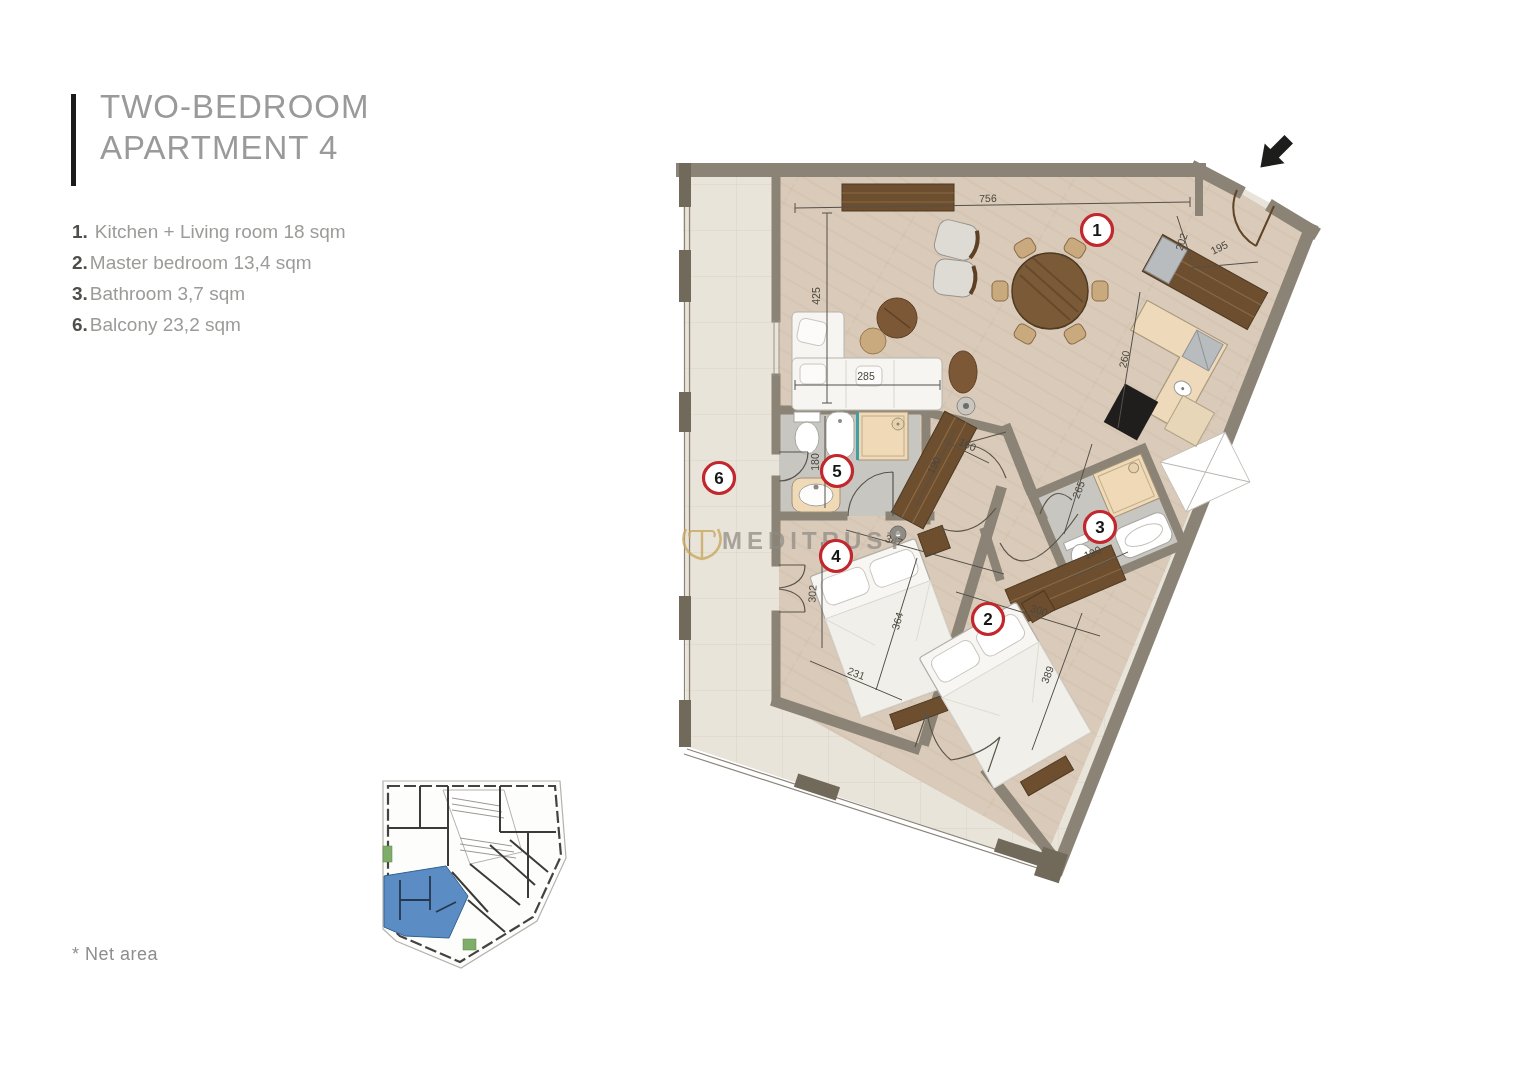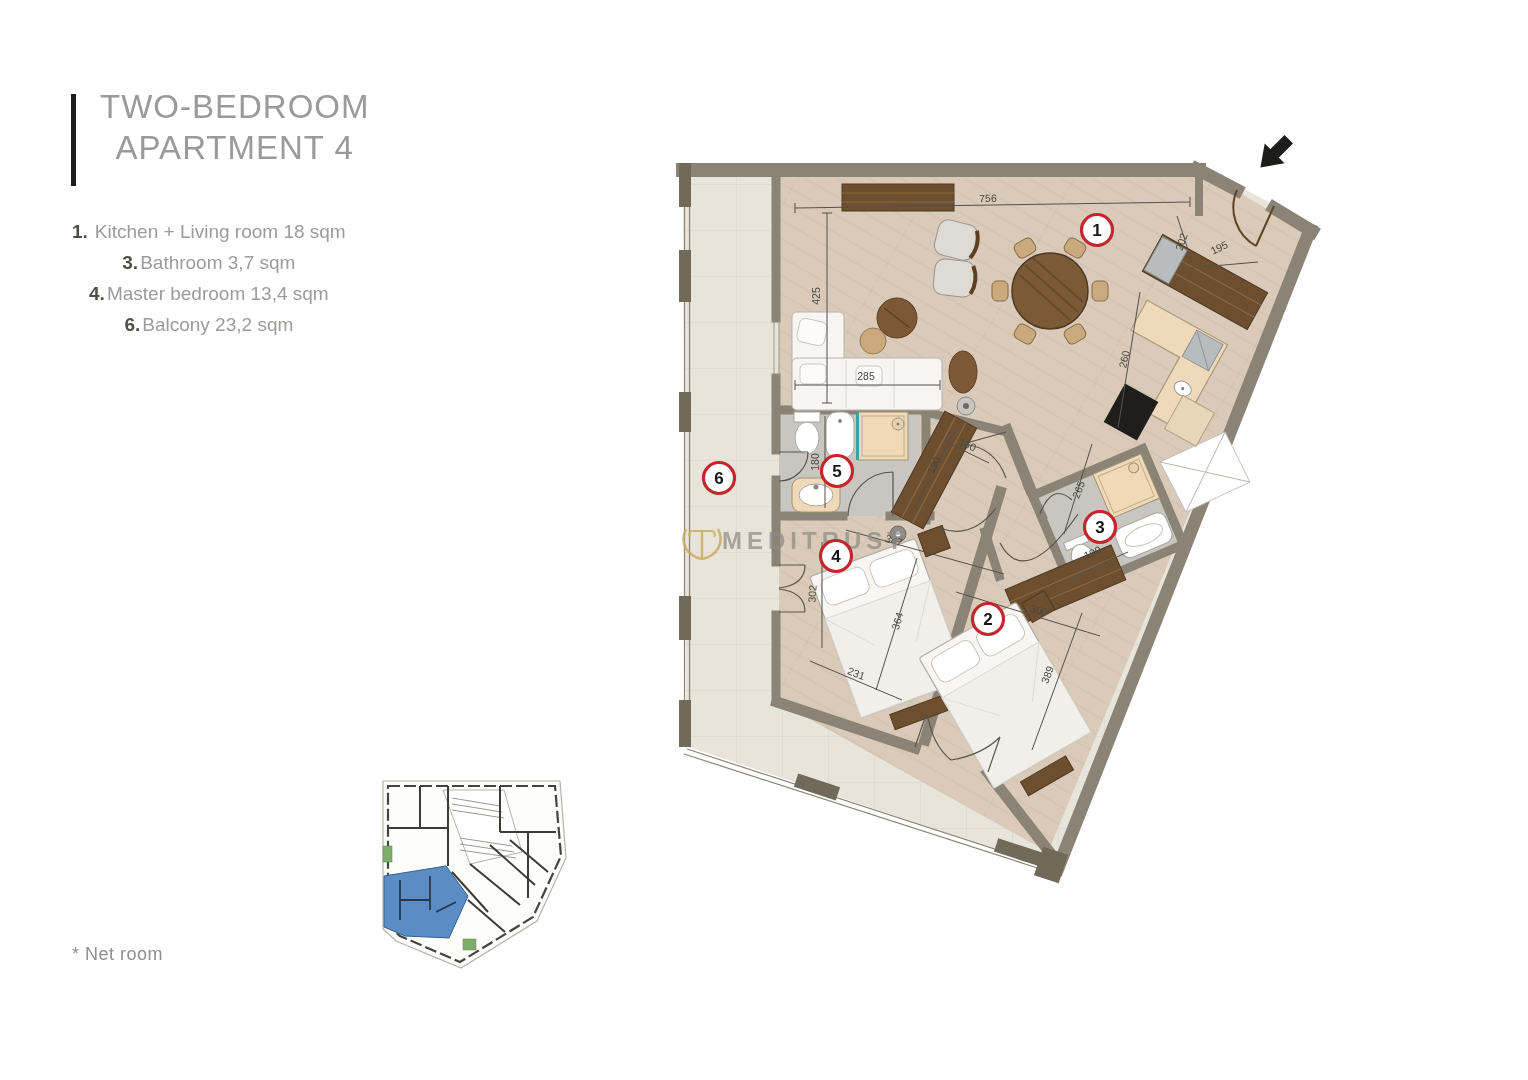--- a/index.html
+++ b/index.html
@@ -1,17 +1,17 @@
 <!DOCTYPE html>
 <html><head>
 <meta charset="utf-8">
 <style>
   html,body{margin:0;padding:0;background:#ffffff;}
   .page{position:relative;width:1364px;height:1080px;background:#fff;overflow:hidden;
-        font-family:"Liberation Sans", sans-serif;text-align:center;}
+        font-family:"Liberation Sans", sans-serif;}
   .title-bar{position:absolute;left:71px;top:94px;width:5px;height:92px;background:#1b1b1b;}
   .title{position:absolute;left:100px;top:86px;font-size:33px;line-height:41px;
          color:#9a9a9a;font-weight:500;letter-spacing:1px;}
   .legend{position:absolute;left:72px;top:216px;font-size:19px;line-height:31px;color:#9c9b99;}
   .legend .row{white-space:nowrap;}
   .legend .num{color:#4f4e49;font-weight:600;margin-right:2px;}
   .legend .row:first-child .num{margin-right:7px;}
   .footnote{position:absolute;left:72px;top:944px;font-size:18px;color:#8e8e8e;letter-spacing:.5px;}
   svg text{font-family:"Liberation Sans", sans-serif;}
   .dim{font-size:10.5px;fill:#4b473f;}
@@ -24,26 +24,26 @@
 <div class="page">
 
   <div class="title-bar"></div>
   <div class="title">
     <div>TWO-BEDROOM</div>
     <div>APARTMENT 4</div>
   </div>
 
   <div class="legend">
     <div class="row"><span class="num">1.</span><span>Kitchen + Living room 18 sqm</span></div>
+    <div class="row"><span class="num">2.</span><span>Master bedroom 13,4 sqm</span></div>
     <div class="row"><span class="num">3.</span><span>Bathroom 3,7 sqm</span></div>
-    <div class="row"><span class="num">4.</span><span>Master bedroom 13,4 sqm</span></div>
     <div class="row"><span class="num">6.</span><span>Balcony 23,2 sqm</span></div>
   </div>
 
-  <div class="footnote">* Net room</div>
+  <div class="footnote">* Net area</div>
 
   <svg style="position:absolute;left:640px;top:130px;" width="700" height="820" viewBox="640 130 700 820" xmlns="http://www.w3.org/2000/svg">
     <defs>
       <pattern id="planks" width="120" height="16" patternUnits="userSpaceOnUse" patternTransform="rotate(30)">
         <line x1="0" y1="8" x2="120" y2="8" stroke="#c9b6a0" stroke-width="1" opacity="0.55"></line>
         <line x1="60" y1="2" x2="60" y2="14" stroke="#c3af98" stroke-width="1" opacity="0.4"></line>
       </pattern>
       <pattern id="tiles" width="46" height="46" patternUnits="userSpaceOnUse">
         <path d="M0,0 H46 M0,0 V46" stroke="#d9d2c5" stroke-width="1" fill="none"></path>
       </pattern>

